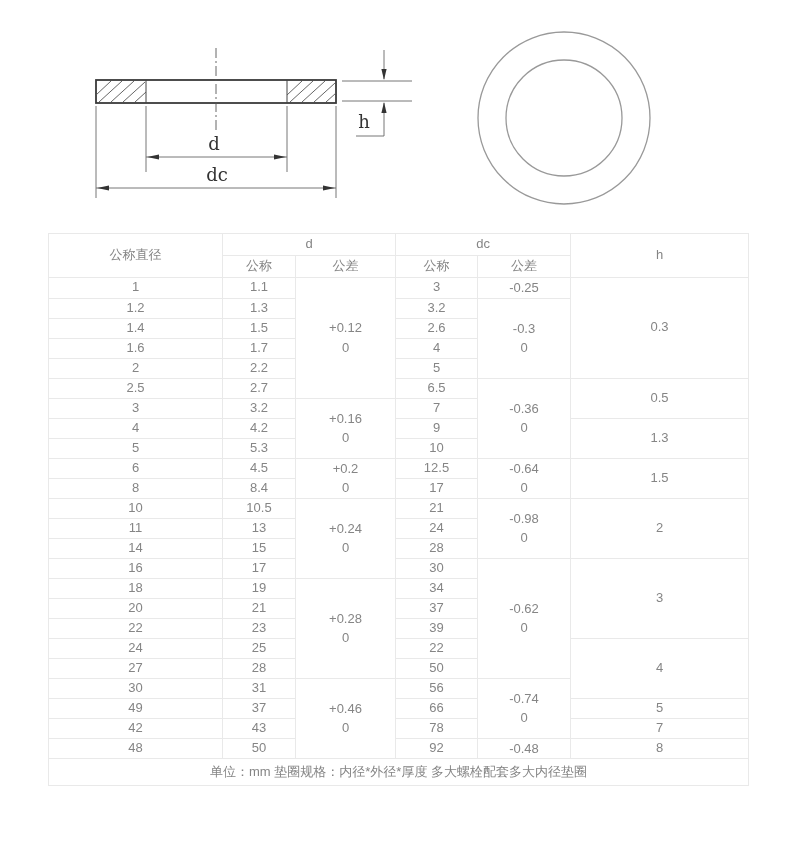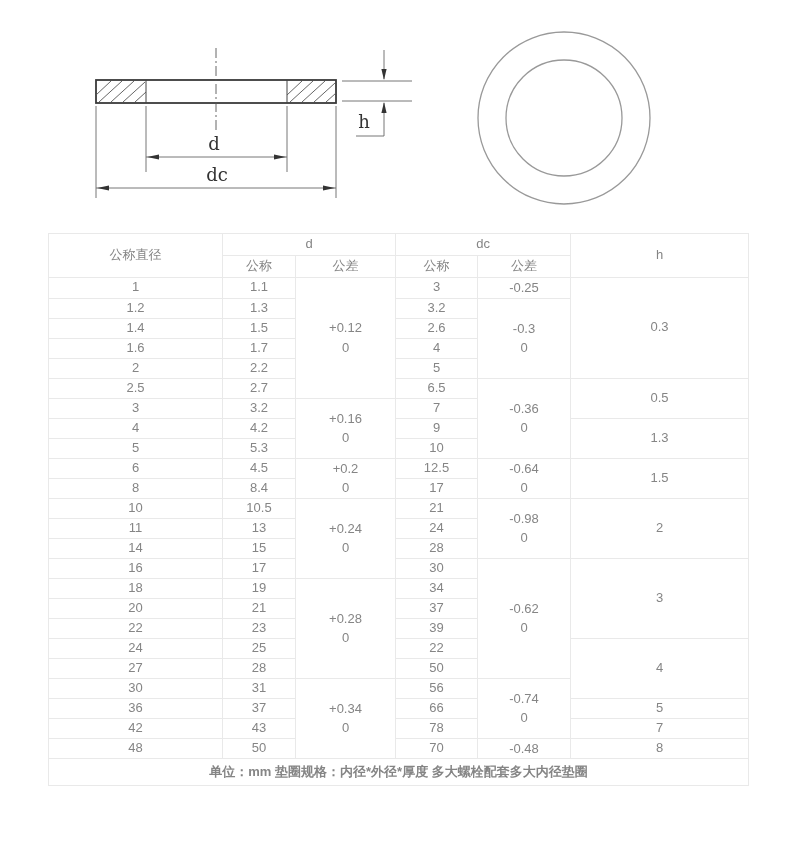--- a/index.html
+++ b/index.html
@@ -7,21 +7,21 @@
         font-family:"Liberation Sans",sans-serif;}
   .drawing{position:absolute;left:0;top:0;}
   .spec-table{position:absolute;left:48px;top:233px;width:700px;
               border-collapse:collapse;table-layout:fixed;
               font-family:"Liberation Sans",sans-serif;}
   .spec-table th,.spec-table td{
       border:1px solid #e9e9e9;text-align:center;vertical-align:middle;
       font-size:13px;font-weight:normal;color:#858585;padding:0;line-height:1.45;}
   .spec-table thead th{height:21px;}
   .spec-table tbody td{height:19px;}
-  .spec-table tfoot td{height:26px;font-weight:bold;}
+  .spec-table tfoot td{height:26px;}
   .tol div{line-height:1.5;}
 </style>
 </head>
 <body>
 
 <div class="page">
 
   <svg class="drawing" width="790" height="228" viewBox="0 0 790 228">
     <g stroke="#444" fill="none" stroke-width="1">
 
@@ -255,45 +255,45 @@
         </tr>
         <tr>
           <td>27</td>
           <td>28</td>
           <td>50</td>
         </tr>
         <tr>
           <td>30</td>
           <td>31</td>
           <td class="tol" rowspan="4">
-            <div>+0.34</div>
+            <div>+0.46</div>
             <div>0</div>
           </td>
           <td>56</td>
           <td class="tol" rowspan="3">
             <div>-0.74</div>
             <div>0</div>
           </td>
         </tr>
         <tr>
-          <td>36</td>
+          <td>49</td>
           <td>37</td>
           <td>66</td>
           <td rowspan="1">5</td>
         </tr>
         <tr>
           <td>42</td>
           <td>43</td>
           <td>78</td>
           <td rowspan="1">7</td>
         </tr>
         <tr>
           <td>48</td>
           <td>50</td>
-          <td>70</td>
+          <td>92</td>
           <td class="tol" rowspan="1">
             <div>-0.48</div>
           </td>
           <td rowspan="1">8</td>
         </tr>
       </tbody>
     <tfoot>
       <tr>
         <td colspan="6">单位：mm 垫圈规格：内径*外径*厚度 多大螺栓配套多大内径垫圈</td>
       </tr>

